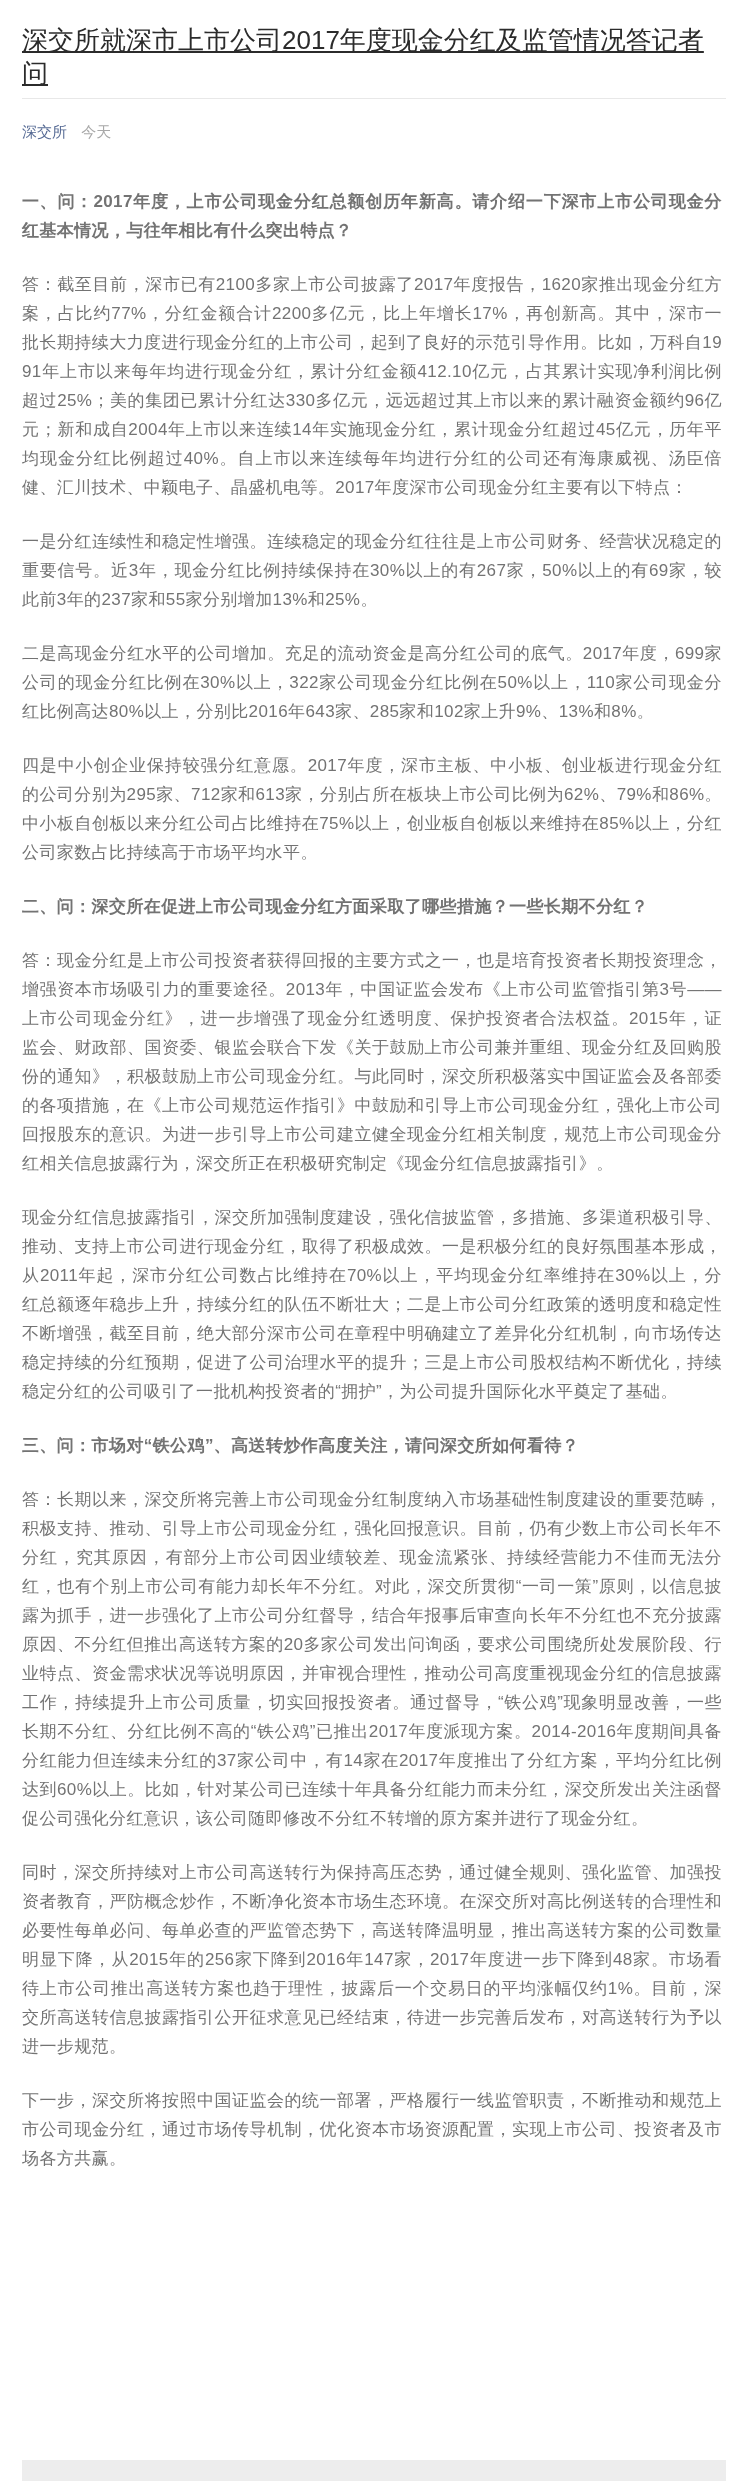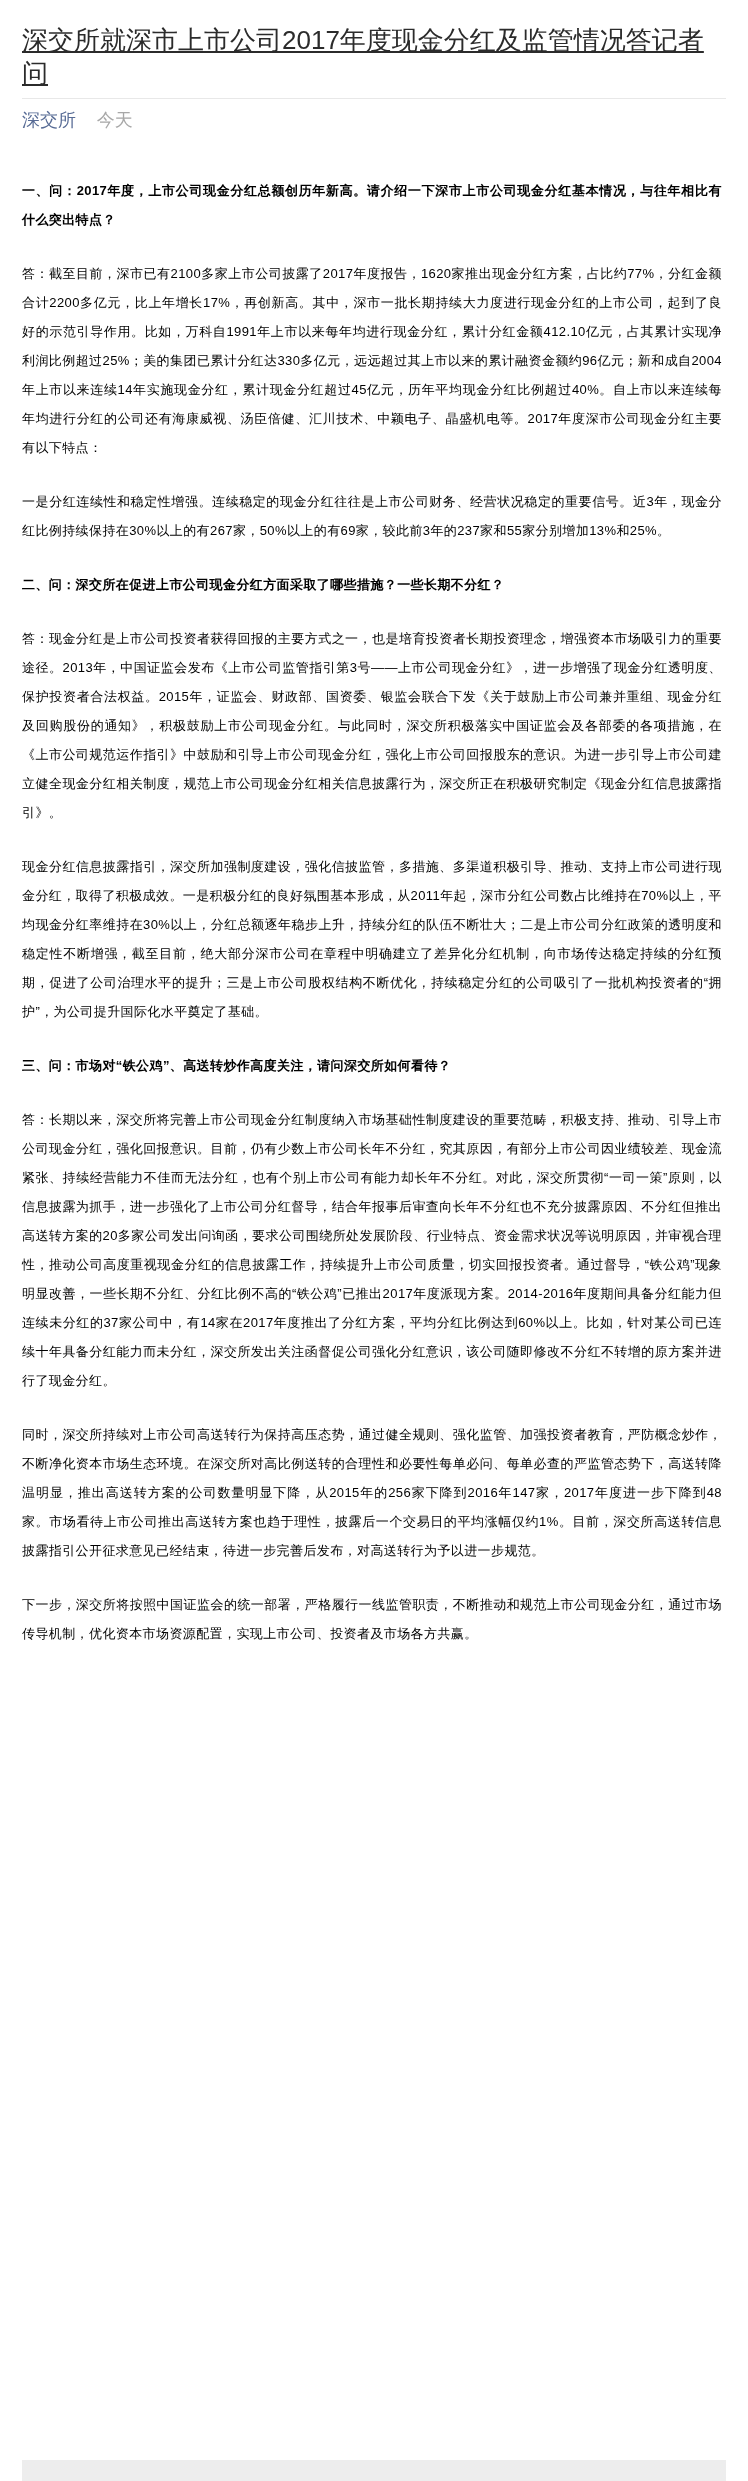--- a/index.html
+++ b/index.html
@@ -19,33 +19,32 @@
     font-weight: 400;
     color: #2b2b2b;
     text-decoration: underline;
   }
   .divider {
     border-bottom: 1px solid #e8e8e8;
     margin-top: 9px;
     height: 0;
   }
   .byline {
-    margin-top: 12px;
-    font-size: 18px;
+    margin-top: 23px;
+    font-size: 15px;
     line-height: 20px;
-    font-family: Liberation Mono, monospace;
   }
   .author { color: #576b95; cursor: pointer; }
   .date { color: #a8a8a8; margin-left: 10px; }
   .article { margin-top: 45px; }
   p.para {
     margin: 0 4px 25px 0;
-    font-size: 13px;
+    font-size: 17px;
     line-height: 29px;
-    color: #000000;
+    color: #737373;
     text-align: justify;
     letter-spacing: 0.4px;
     word-break: break-all;
   }
   p.question { font-weight: 700; }
   .footer-block {
     position: absolute;
     left: 22px;
     right: 22px;
     top: 2460px;
@@ -63,20 +62,22 @@
 
   <div class="byline">
     <span class="author">深交所</span>
     <span class="date">今天</span>
   </div>
 
   <div class="article" id="article">
       <p class="para question">一、问：2017年度，上市公司现金分红总额创历年新高。请介绍一下深市上市公司现金分红基本情况，与往年相比有什么突出特点？</p>
       <p class="para answer">答：截至目前，深市已有2100多家上市公司披露了2017年度报告，1620家推出现金分红方案，占比约77%，分红金额合计2200多亿元，比上年增长17%，再创新高。其中，深市一批长期持续大力度进行现金分红的上市公司，起到了良好的示范引导作用。比如，万科自1991年上市以来每年均进行现金分红，累计分红金额412.10亿元，占其累计实现净利润比例超过25%；美的集团已累计分红达330多亿元，远远超过其上市以来的累计融资金额约96亿元；新和成自2004年上市以来连续14年实施现金分红，累计现金分红超过45亿元，历年平均现金分红比例超过40%。自上市以来连续每年均进行分红的公司还有海康威视、汤臣倍健、汇川技术、中颖电子、晶盛机电等。2017年度深市公司现金分红主要有以下特点：</p>
       <p class="para answer">一是分红连续性和稳定性增强。连续稳定的现金分红往往是上市公司财务、经营状况稳定的重要信号。近3年，现金分红比例持续保持在30%以上的有267家，50%以上的有69家，较此前3年的237家和55家分别增加13%和25%。</p>
+      <p class="para answer">二是高现金分红水平的公司增加。充足的流动资金是高分红公司的底气。2017年度，699家公司的现金分红比例在30%以上，322家公司现金分红比例在50%以上，110家公司现金分红比例高达80%以上，分别比2016年643家、285家和102家上升9%、13%和8%。</p>
+      <p class="para answer">四是中小创企业保持较强分红意愿。2017年度，深市主板、中小板、创业板进行现金分红的公司分别为295家、712家和613家，分别占所在板块上市公司比例为62%、79%和86%。中小板自创板以来分红公司占比维持在75%以上，创业板自创板以来维持在85%以上，分红公司家数占比持续高于市场平均水平。</p>
       <p class="para question">二、问：深交所在促进上市公司现金分红方面采取了哪些措施？一些长期不分红？</p>
       <p class="para answer">答：现金分红是上市公司投资者获得回报的主要方式之一，也是培育投资者长期投资理念，增强资本市场吸引力的重要途径。2013年，中国证监会发布《上市公司监管指引第3号——上市公司现金分红》，进一步增强了现金分红透明度、保护投资者合法权益。2015年，证监会、财政部、国资委、银监会联合下发《关于鼓励上市公司兼并重组、现金分红及回购股份的通知》，积极鼓励上市公司现金分红。与此同时，深交所积极落实中国证监会及各部委的各项措施，在《上市公司规范运作指引》中鼓励和引导上市公司现金分红，强化上市公司回报股东的意识。为进一步引导上市公司建立健全现金分红相关制度，规范上市公司现金分红相关信息披露行为，深交所正在积极研究制定《现金分红信息披露指引》。</p>
       <p class="para answer">现金分红信息披露指引，深交所加强制度建设，强化信披监管，多措施、多渠道积极引导、推动、支持上市公司进行现金分红，取得了积极成效。一是积极分红的良好氛围基本形成，从2011年起，深市分红公司数占比维持在70%以上，平均现金分红率维持在30%以上，分红总额逐年稳步上升，持续分红的队伍不断壮大；二是上市公司分红政策的透明度和稳定性不断增强，截至目前，绝大部分深市公司在章程中明确建立了差异化分红机制，向市场传达稳定持续的分红预期，促进了公司治理水平的提升；三是上市公司股权结构不断优化，持续稳定分红的公司吸引了一批机构投资者的“拥护”，为公司提升国际化水平奠定了基础。</p>
       <p class="para question">三、问：市场对“铁公鸡”、高送转炒作高度关注，请问深交所如何看待？</p>
       <p class="para answer">答：长期以来，深交所将完善上市公司现金分红制度纳入市场基础性制度建设的重要范畴，积极支持、推动、引导上市公司现金分红，强化回报意识。目前，仍有少数上市公司长年不分红，究其原因，有部分上市公司因业绩较差、现金流紧张、持续经营能力不佳而无法分红，也有个别上市公司有能力却长年不分红。对此，深交所贯彻“一司一策”原则，以信息披露为抓手，进一步强化了上市公司分红督导，结合年报事后审查向长年不分红也不充分披露原因、不分红但推出高送转方案的20多家公司发出问询函，要求公司围绕所处发展阶段、行业特点、资金需求状况等说明原因，并审视合理性，推动公司高度重视现金分红的信息披露工作，持续提升上市公司质量，切实回报投资者。通过督导，“铁公鸡”现象明显改善，一些长期不分红、分红比例不高的“铁公鸡”已推出2017年度派现方案。2014-2016年度期间具备分红能力但连续未分红的37家公司中，有14家在2017年度推出了分红方案，平均分红比例达到60%以上。比如，针对某公司已连续十年具备分红能力而未分红，深交所发出关注函督促公司强化分红意识，该公司随即修改不分红不转增的原方案并进行了现金分红。</p>
       <p class="para answer">同时，深交所持续对上市公司高送转行为保持高压态势，通过健全规则、强化监管、加强投资者教育，严防概念炒作，不断净化资本市场生态环境。在深交所对高比例送转的合理性和必要性每单必问、每单必查的严监管态势下，高送转降温明显，推出高送转方案的公司数量明显下降，从2015年的256家下降到2016年147家，2017年度进一步下降到48家。市场看待上市公司推出高送转方案也趋于理性，披露后一个交易日的平均涨幅仅约1%。目前，深交所高送转信息披露指引公开征求意见已经结束，待进一步完善后发布，对高送转行为予以进一步规范。</p>
       <p class="para answer">下一步，深交所将按照中国证监会的统一部署，严格履行一线监管职责，不断推动和规范上市公司现金分红，通过市场传导机制，优化资本市场资源配置，实现上市公司、投资者及市场各方共赢。</p>
     </div>
 </div>
 

